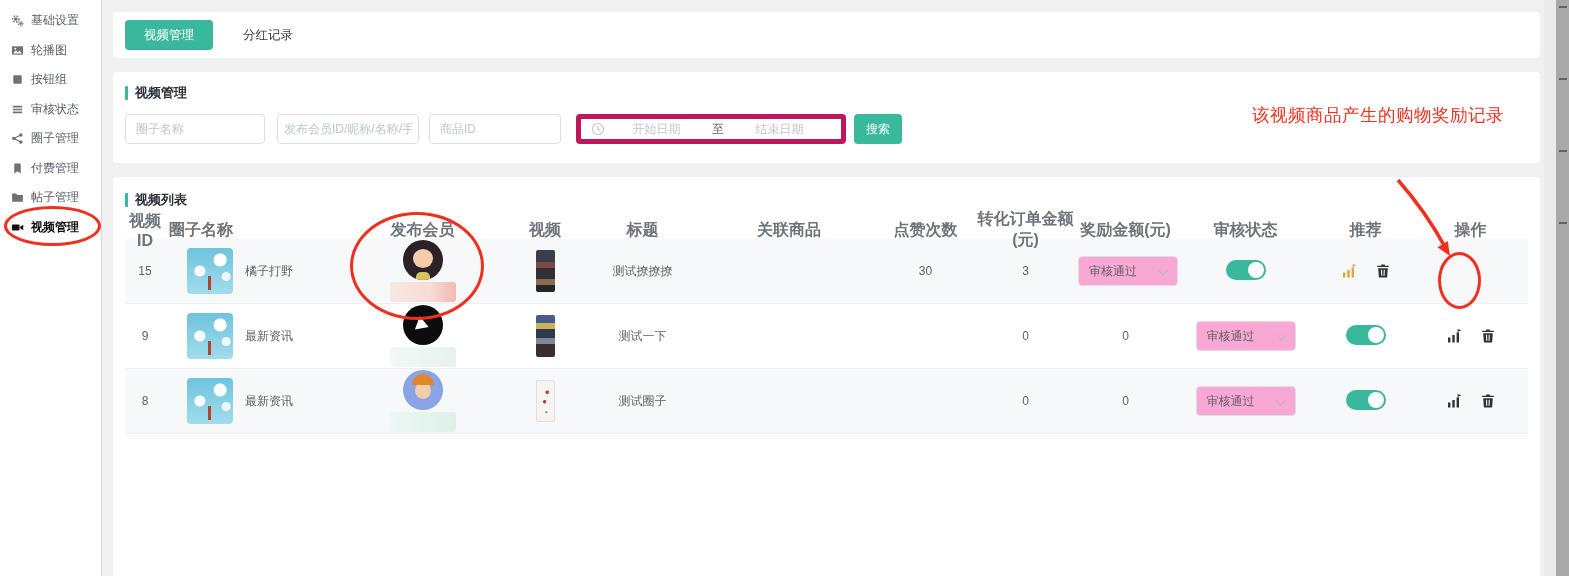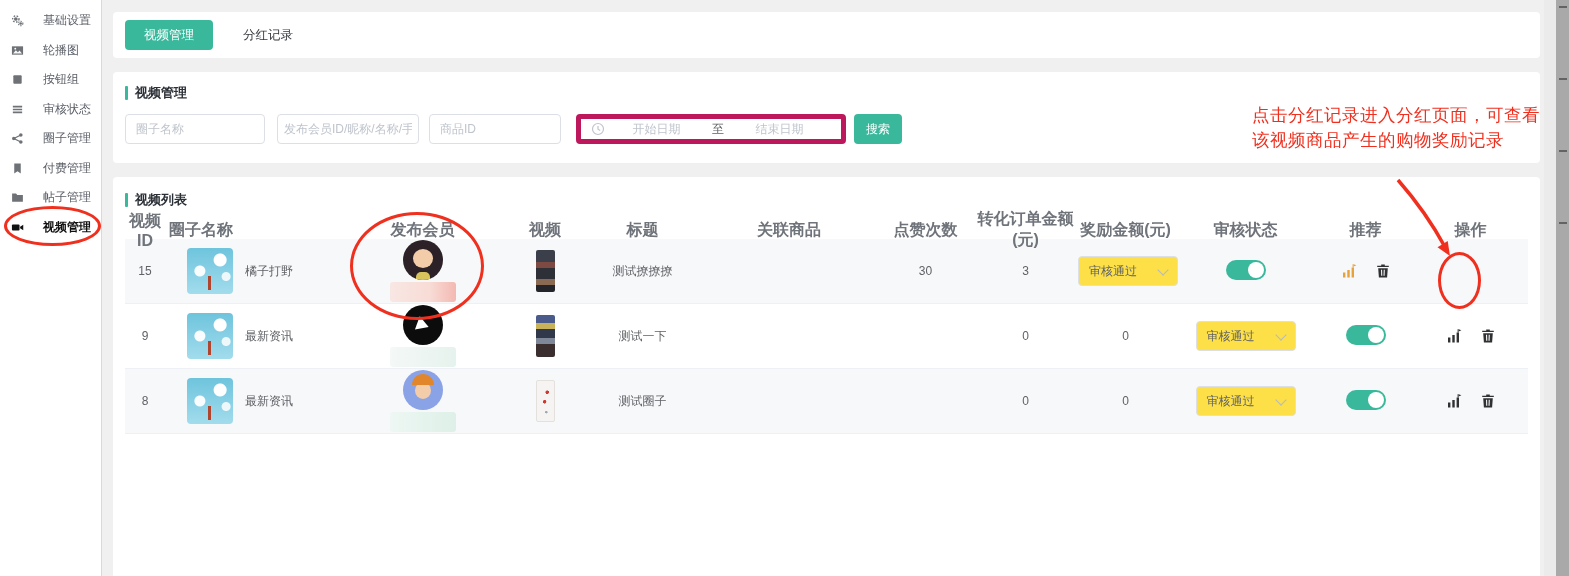--- a/index.html
+++ b/index.html
@@ -1,21 +1,21 @@
 <!DOCTYPE html>
 <html><head>
 <meta charset="utf-8">
 <style>
   html,body{margin:0;padding:0;}
   body{font-family:"Liberation Sans","DejaVu Sans",sans-serif;background:#fff;}
   .app{position:relative;width:1569px;height:576px;overflow:hidden;background:#f0f0f0;}
 
   
   .sidebar{position:absolute;left:0;top:0;width:102px;height:576px;background:#fff;border-right:1px solid #d9d9d9;padding-top:6px;box-sizing:border-box;z-index:2;}
-  .side-item{height:29.5px;display:flex;align-items:center;gap:19px;padding-left:11px;font-size:12px;color:#5a5e66;cursor:pointer;white-space:nowrap;}
+  .side-item{height:29.5px;display:flex;align-items:center;gap:7px;padding-left:11px;font-size:12px;color:#5a5e66;cursor:pointer;white-space:nowrap;}
   .side-item .sicon{width:13px;height:13px;display:inline-flex;color:#6e7277;flex:0 0 13px;}
   .side-item .sicon svg{width:13px;height:13px;}
   .side-item.active{color:#111;font-weight:700;}
   .side-item.active .sicon{color:#111;}
 
   
   .main{position:absolute;left:103px;top:0;width:1466px;height:576px;background:#f0f0f0;}
   .card{position:absolute;left:10px;width:1427px;background:#fff;border-radius:4px;box-sizing:border-box;}
   .card-tabs{top:12px;height:46px;display:flex;align-items:center;padding-left:12px;}
   .tab-active{border:none;background:#3ab89b;color:#fff;font-size:12.5px;height:30px;padding:0 19px;border-radius:4px;cursor:pointer;font-family:inherit;}
@@ -70,21 +70,21 @@
   .c-video{display:flex;justify-content:center;}
   .vthumb{width:19px;height:42px;border-radius:2px;cursor:pointer;}
   .vt0{background:linear-gradient(180deg,#3a3f4a 0 28%,#7c4a43 28% 44%,#2e3038 44% 68%,#8a6a52 68% 84%,#23252b 84%);}
   .vt1{background:linear-gradient(180deg,#4a5a8a 0 20%,#c8b25a 20% 34%,#31384a 34% 55%,#7e8898 55% 70%,#3a2e2e 70%);}
   .vt2{background:
       radial-gradient(circle at 60% 28%, #d0392e 0 1.5px, transparent 2px),
       radial-gradient(circle at 45% 52%, #d0392e 0 1.5px, transparent 2px),
       radial-gradient(circle at 55% 78%, #9aa 0 1px, transparent 1.5px),
       #f6f4f2;border:1px solid #e4e1dd;box-sizing:border-box;}
   .c-product{font-size:12px;line-height:17px;padding:0 6px;}
-  .select{width:100px;height:30px;border:1px solid #dcdfe6;border-radius:4px;background:#fde047;display:inline-flex;align-items:center;justify-content:space-between;padding:0 10px;color:#606266;font-size:12px;box-sizing:border-box;cursor:pointer;}
+  .select{width:100px;height:30px;border:1px solid #dcdfe6;border-radius:4px;background:#f9a8d4;display:inline-flex;align-items:center;justify-content:space-between;padding:0 10px;color:#606266;font-size:12px;box-sizing:border-box;cursor:pointer;}
   .chev{width:7px;height:7px;border-right:1.4px solid #b6bac2;border-bottom:1.4px solid #b6bac2;transform:rotate(45deg);margin-top:-3px;}
   .toggle{display:inline-block;width:40px;height:20px;border-radius:10px;background:#3ab89b;position:relative;cursor:pointer;}
   .toggle::after{content:"";position:absolute;right:2px;top:2px;width:16px;height:16px;border-radius:50%;background:#fff;}
   .c-ops{display:flex;justify-content:center;align-items:center;gap:18px;}
   .op{width:16px;height:16px;display:inline-flex;color:#303133;cursor:pointer;}
   .op svg{width:16px;height:16px;}
   .op.orange{color:#e6a23c;}
 
   
   .scrollzone{position:absolute;right:0;top:0;width:25px;height:576px;z-index:3;}
@@ -364,21 +364,20 @@
     <div class="sb-track"></div>
     <div class="sb-edge">
       <div class="sb-tick" style="top:6px;"></div>
       <div class="sb-tick" style="top:78px;"></div>
       <div class="sb-tick" style="top:150px;"></div>
       <div class="sb-tick" style="top:222px;"></div>
     </div>
   </div>
 
   <div class="anno anno-text">
-    <div>点击分红记录进入分红页面，可查看</div>
     <div>该视频商品产生的购物奖励记录</div>
   </div>
   <div class="anno red-ellipse" style="left:4px;top:206px;width:97px;height:40px;"></div>
   <div class="anno red-ellipse" style="left:350px;top:212px;width:134px;height:108px;border-width:3.5px;"></div>
   <div class="anno red-ellipse" style="left:1438px;top:252px;width:43px;height:57px;"></div>
   <svg class="anno" style="left:1388px;top:176px;width:75px;height:85px;" viewBox="0 0 75 85">
     <path d="M10 4 Q38 36 57 71" fill="none" stroke="#f0301f" stroke-width="3.5"></path>
     <polygon points="62,80 59.7,64.9 49.5,71.3" fill="#f0301f"></polygon>
   </svg>
 

